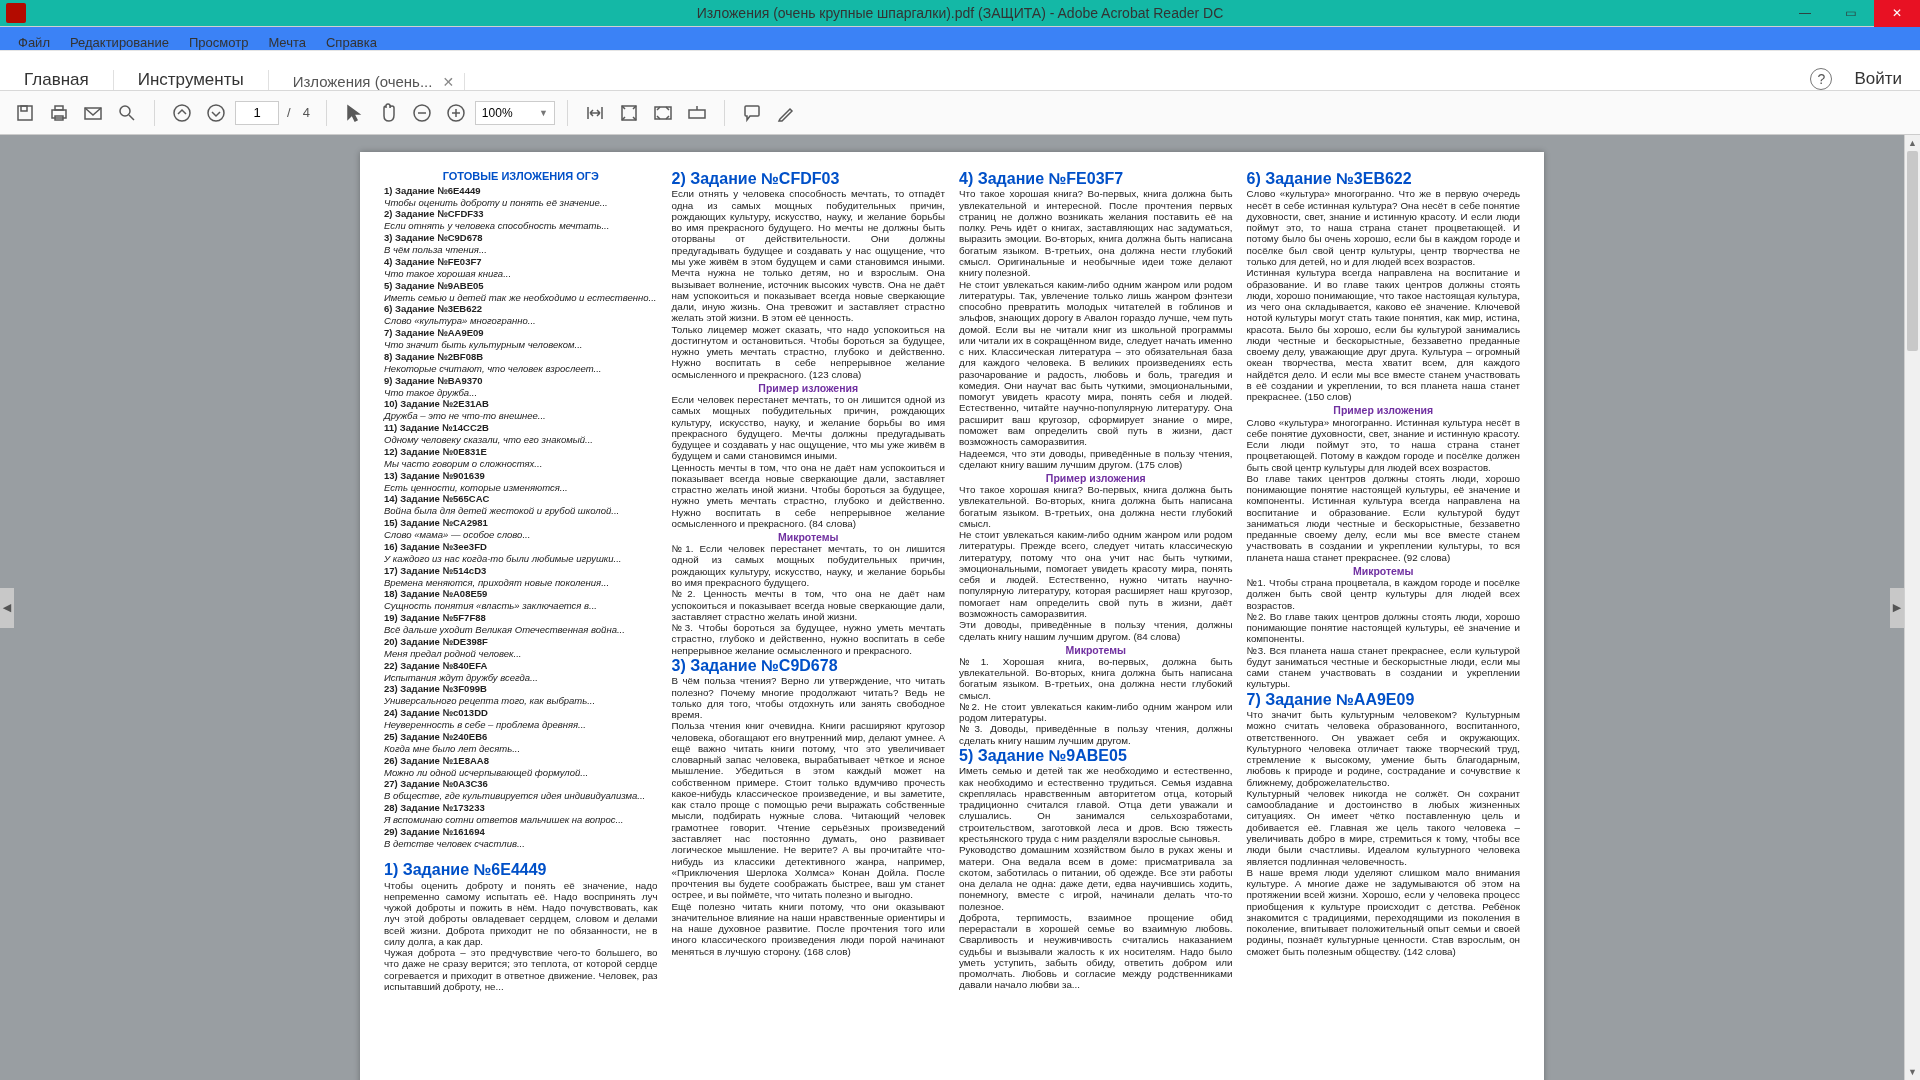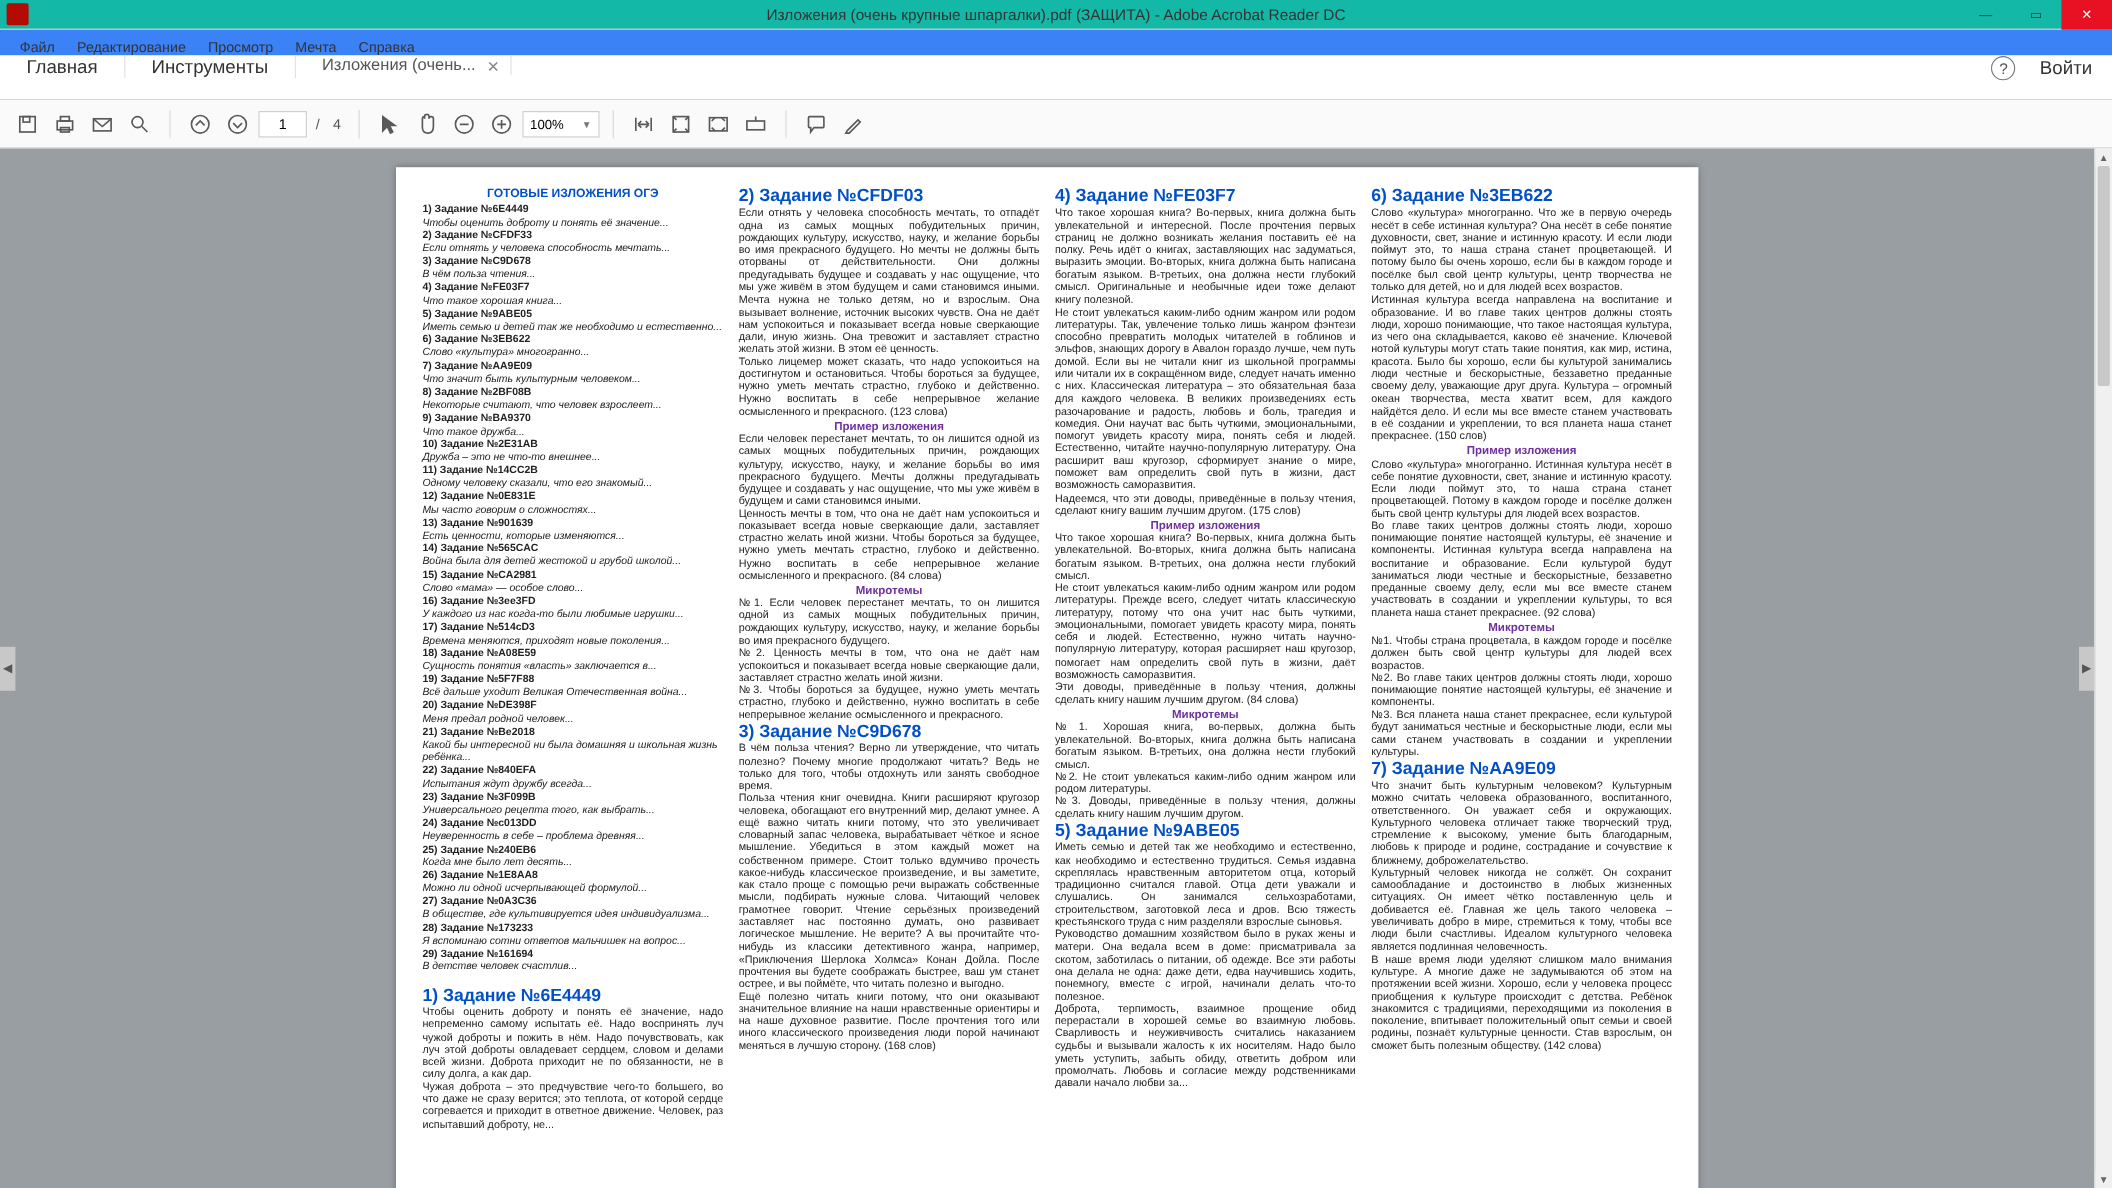--- a/index.html
+++ b/index.html
@@ -11,36 +11,36 @@
   .titlebar .title { position: absolute; left: 50%; transform: translateX(-50%); font-size: 14px; color: #333; }
   .titlebar .win-controls { margin-left: auto; display: flex; }
   .titlebar .win-btn { width: 46px; height: 27px; display: flex; align-items: center; justify-content: center; font-size: 12px; color: #333; }
   .titlebar .win-btn.close { background: #e81123; color: #fff; }
 
   
   .menubar { height: 24px; background: #3b82f6; border-bottom: 1px solid #e5e5e5; display: flex; align-items: flex-end; padding-left: 8px; font-size: 13px; color: #333; }
   .menubar span { padding: 0 10px; }
 
   
-  .tabbar { height: 40px; background: #fff; border-bottom: 1px solid #d8d8d8; display: flex; align-items: flex-start; }
+  .tabbar { height: 40px; background: #fff; border-bottom: 1px solid #d8d8d8; display: flex; align-items: flex-end; }
   .tabbar .tab { display: flex; align-items: center; padding: 0 24px; font-size: 17px; color: #333; border-right: 1px solid #e0e0e0; position: relative; }
   .tabbar .tab.doc { font-size: 15px; color: #555; padding-right: 10px; }
   .tabbar .close-x { margin-left: 10px; color: #888; font-size: 14px; }
   .tabbar .right { margin-left: auto; display: flex; align-items: center; padding-right: 18px; gap: 22px; }
   .tabbar .help-icon { width: 22px; height: 22px; border: 1.5px solid #777; border-radius: 50%; display: flex; align-items: center; justify-content: center; font-size: 14px; color: #555; }
   .tabbar .login { font-size: 17px; color: #333; }
 
   
   .toolbar { height: 44px; background: #fafafa; border-bottom: 1px solid #ccc; display: flex; align-items: center; padding: 0 10px; gap: 4px; }
   .toolbar .tool-icon { width: 30px; height: 30px; display: flex; align-items: center; justify-content: center; color: #555; border-radius: 2px; }
   .toolbar .tool-icon svg { stroke: #595959; fill: none; stroke-width: 1.5; }
   .toolbar .sep { width: 1px; height: 26px; background: #d8d8d8; margin: 0 8px; }
   .toolbar .page-input { width: 44px; height: 24px; border: 1px solid #ccc; text-align: center; font-size: 13px; background: #fff; }
   .toolbar .page-total { font-size: 13px; color: #555; padding: 0 4px; }
-  .toolbar .zoom-select { width: 70px; height: 24px; border: 1px solid #ccc; font-size: 12px; padding-left: 6px; background: #fff; display: flex; align-items: center; justify-content: space-between; }
+  .toolbar .zoom-select { width: 80px; height: 24px; border: 1px solid #ccc; font-size: 12px; padding-left: 6px; background: #fff; display: flex; align-items: center; justify-content: space-between; }
   .toolbar .zoom-select .chev { font-size: 9px; color: #777; padding-right: 6px; }
 
   
   .doc-area { position: absolute; top: 135px; left: 0; right: 16px; bottom: 0; background: #999ea2; display: flex; justify-content: center; align-items: flex-start; }
   .doc-area .nav-arrow { position: absolute; top: 50%; transform: translateY(-50%); width: 14px; height: 40px; background: #c8c8c8; display: flex; align-items: center; justify-content: center; color: #555; font-size: 11px; }
   .doc-area .nav-arrow.left { left: 0; }
   .doc-area .nav-arrow.right { right: 0; }
   .vscroll { position: absolute; top: 135px; right: 0; width: 16px; bottom: 0; background: #f0f0f0; border-left: 1px solid #d0d0d0; }
   .vscroll .up, .vscroll .down { height: 16px; background: #f0f0f0; display: flex; align-items: center; justify-content: center; color: #666; font-size: 9px; }
   .vscroll .thumb { position: absolute; top: 16px; left: 2px; right: 2px; height: 200px; background: #c8c8c8; border-radius: 2px; }
@@ -218,21 +218,20 @@
           <div class="toc-item"><b>11) Задание №14CC2B</b><br><i>Одному человеку сказали, что его знакомый...</i></div>
           <div class="toc-item"><b>12) Задание №0E831E</b><br><i>Мы часто говорим о сложностях...</i></div>
           <div class="toc-item"><b>13) Задание №901639</b><br><i>Есть ценности, которые изменяются...</i></div>
           <div class="toc-item"><b>14) Задание №565CAC</b><br><i>Война была для детей жестокой и грубой школой...</i></div>
           <div class="toc-item"><b>15) Задание №CA2981</b><br><i>Слово «мама» — особое слово...</i></div>
           <div class="toc-item"><b>16) Задание №3ee3FD</b><br><i>У каждого из нас когда-то были любимые игрушки...</i></div>
           <div class="toc-item"><b>17) Задание №514cD3</b><br><i>Времена меняются, приходят новые поколения...</i></div>
           <div class="toc-item"><b>18) Задание №A08E59</b><br><i>Сущность понятия «власть» заключается в...</i></div>
           <div class="toc-item"><b>19) Задание №5F7F88</b><br><i>Всё дальше уходит Великая Отечественная война...</i></div>
           <div class="toc-item"><b>20) Задание №DE398F</b><br><i>Меня предал родной человек...</i></div>
-          <div class="toc-item"><b>21) Задание №Be2018</b><br><i>Какой бы интересной ни была домашняя и школьная жизнь ребёнка...</i></div>
           <div class="toc-item"><b>22) Задание №840EFA</b><br><i>Испытания ждут дружбу всегда...</i></div>
           <div class="toc-item"><b>23) Задание №3F099B</b><br><i>Универсального рецепта того, как выбрать...</i></div>
           <div class="toc-item"><b>24) Задание №c013DD</b><br><i>Неуверенность в себе – проблема древняя...</i></div>
           <div class="toc-item"><b>25) Задание №240EB6</b><br><i>Когда мне было лет десять...</i></div>
           <div class="toc-item"><b>26) Задание №1E8AA8</b><br><i>Можно ли одной исчерпывающей формулой...</i></div>
           <div class="toc-item"><b>27) Задание №0A3C36</b><br><i>В обществе, где культивируется идея индивидуализма...</i></div>
           <div class="toc-item"><b>28) Задание №173233</b><br><i>Я вспоминаю сотни ответов мальчишек на вопрос...</i></div>
           <div class="toc-item"><b>29) Задание №161694</b><br><i>В детстве человек счастлив...</i></div>
         </div>
       <br>

